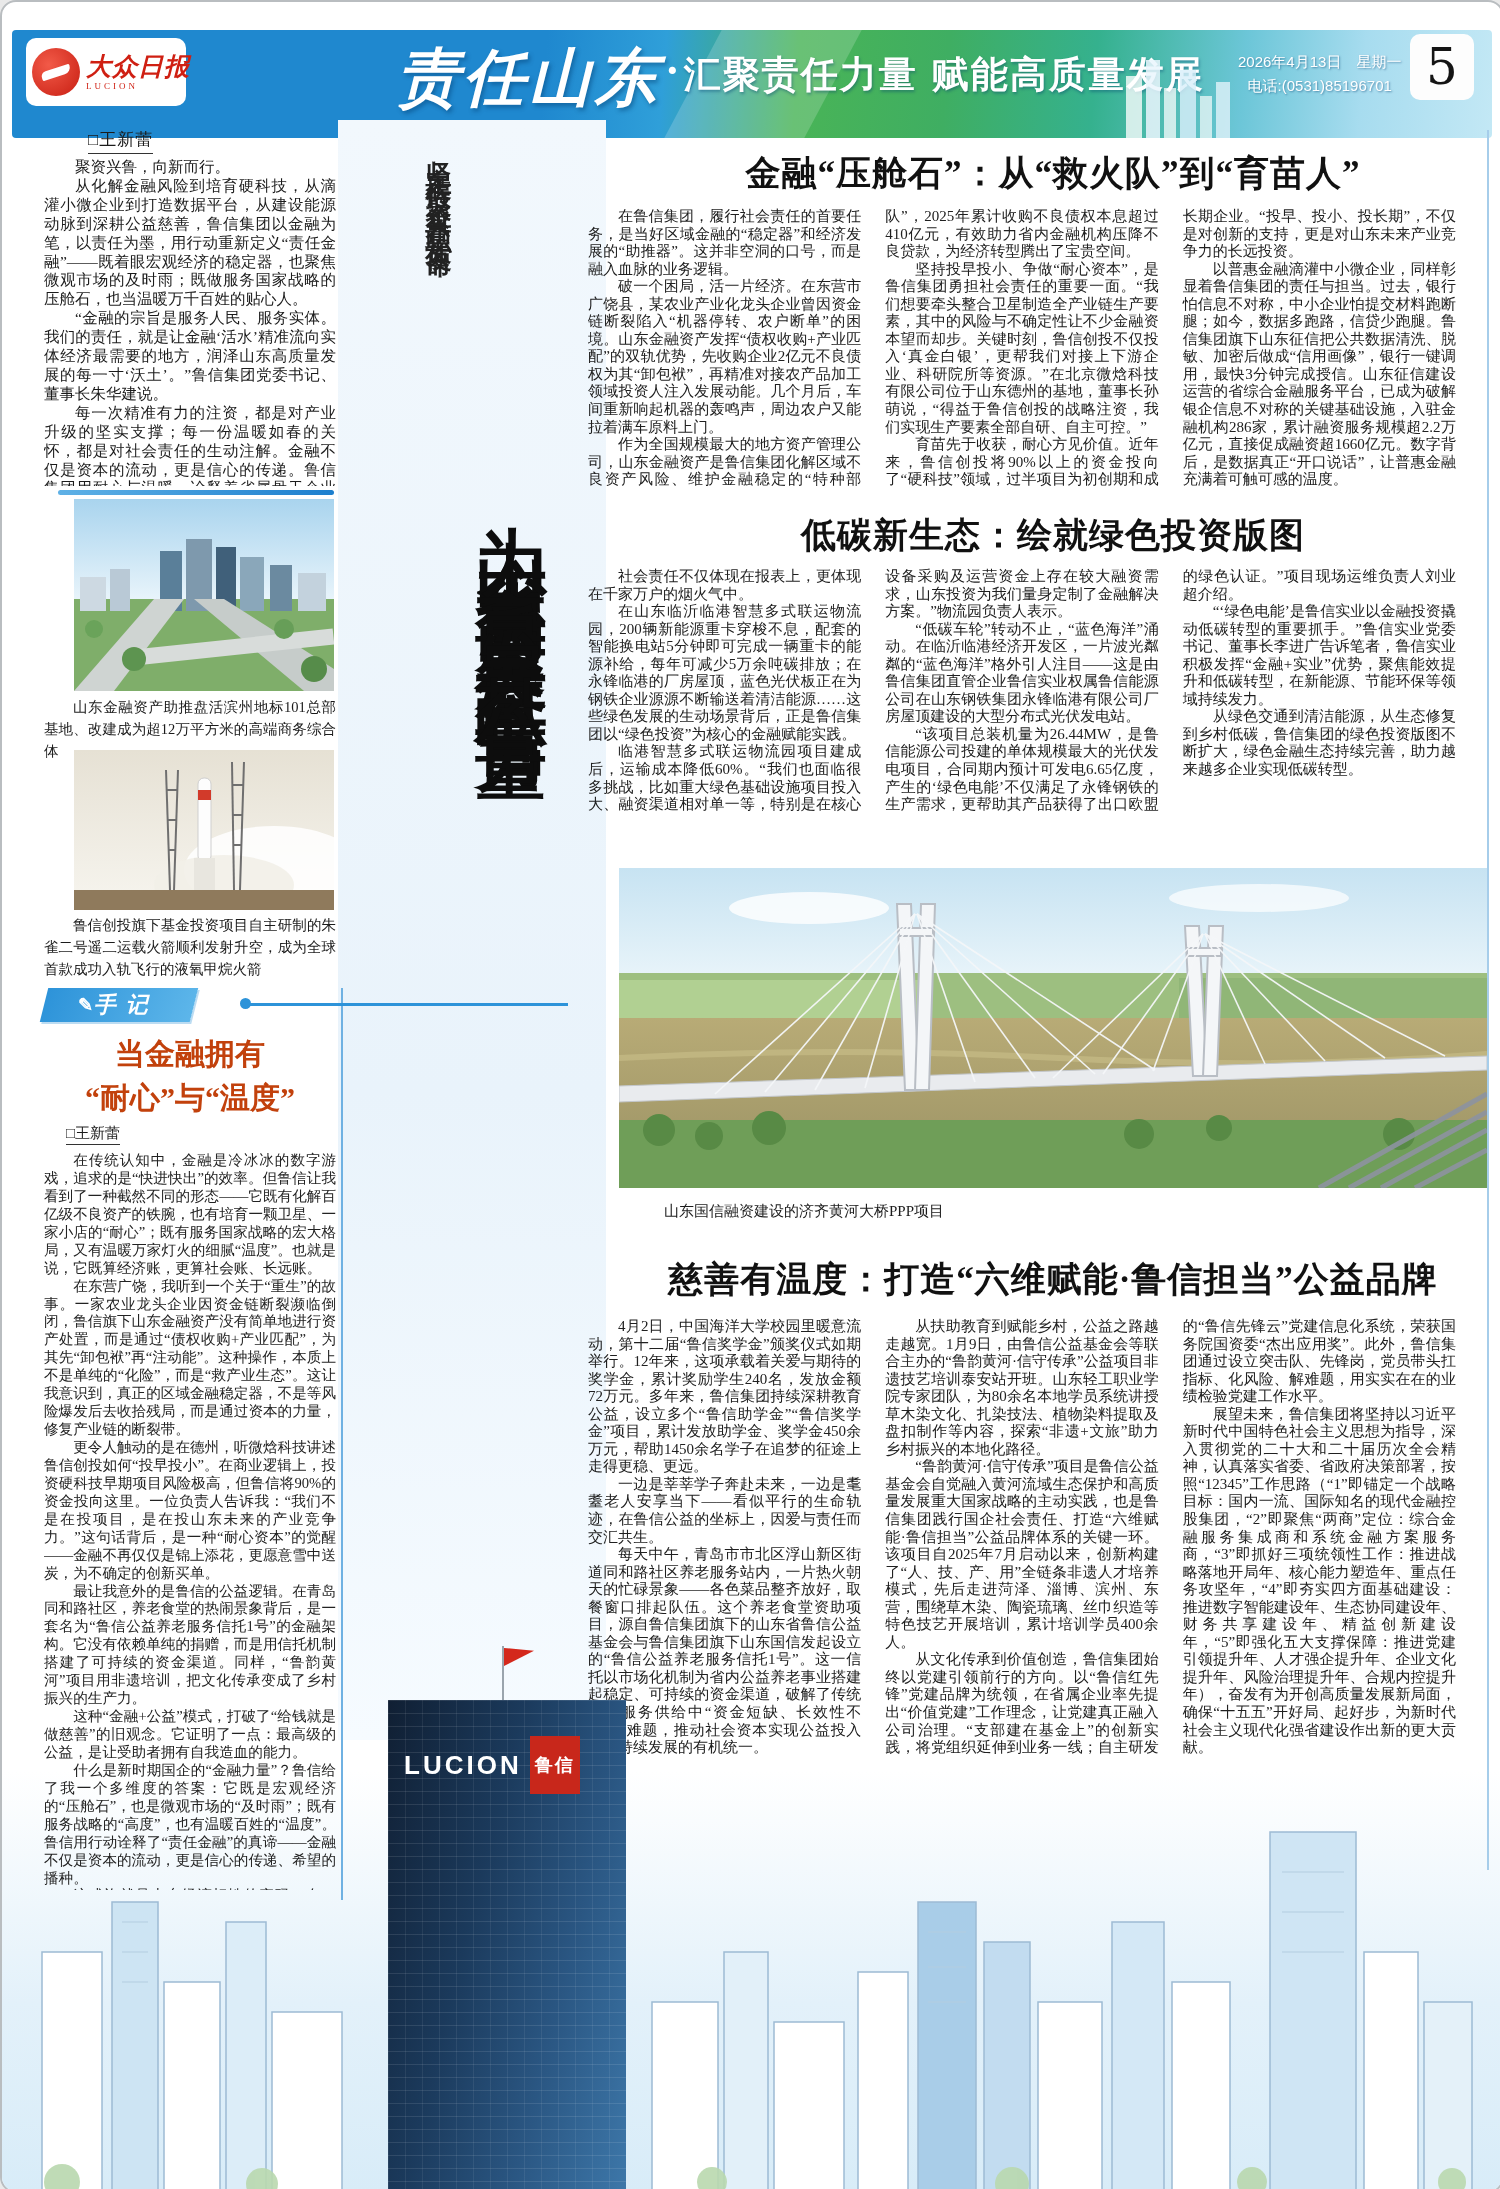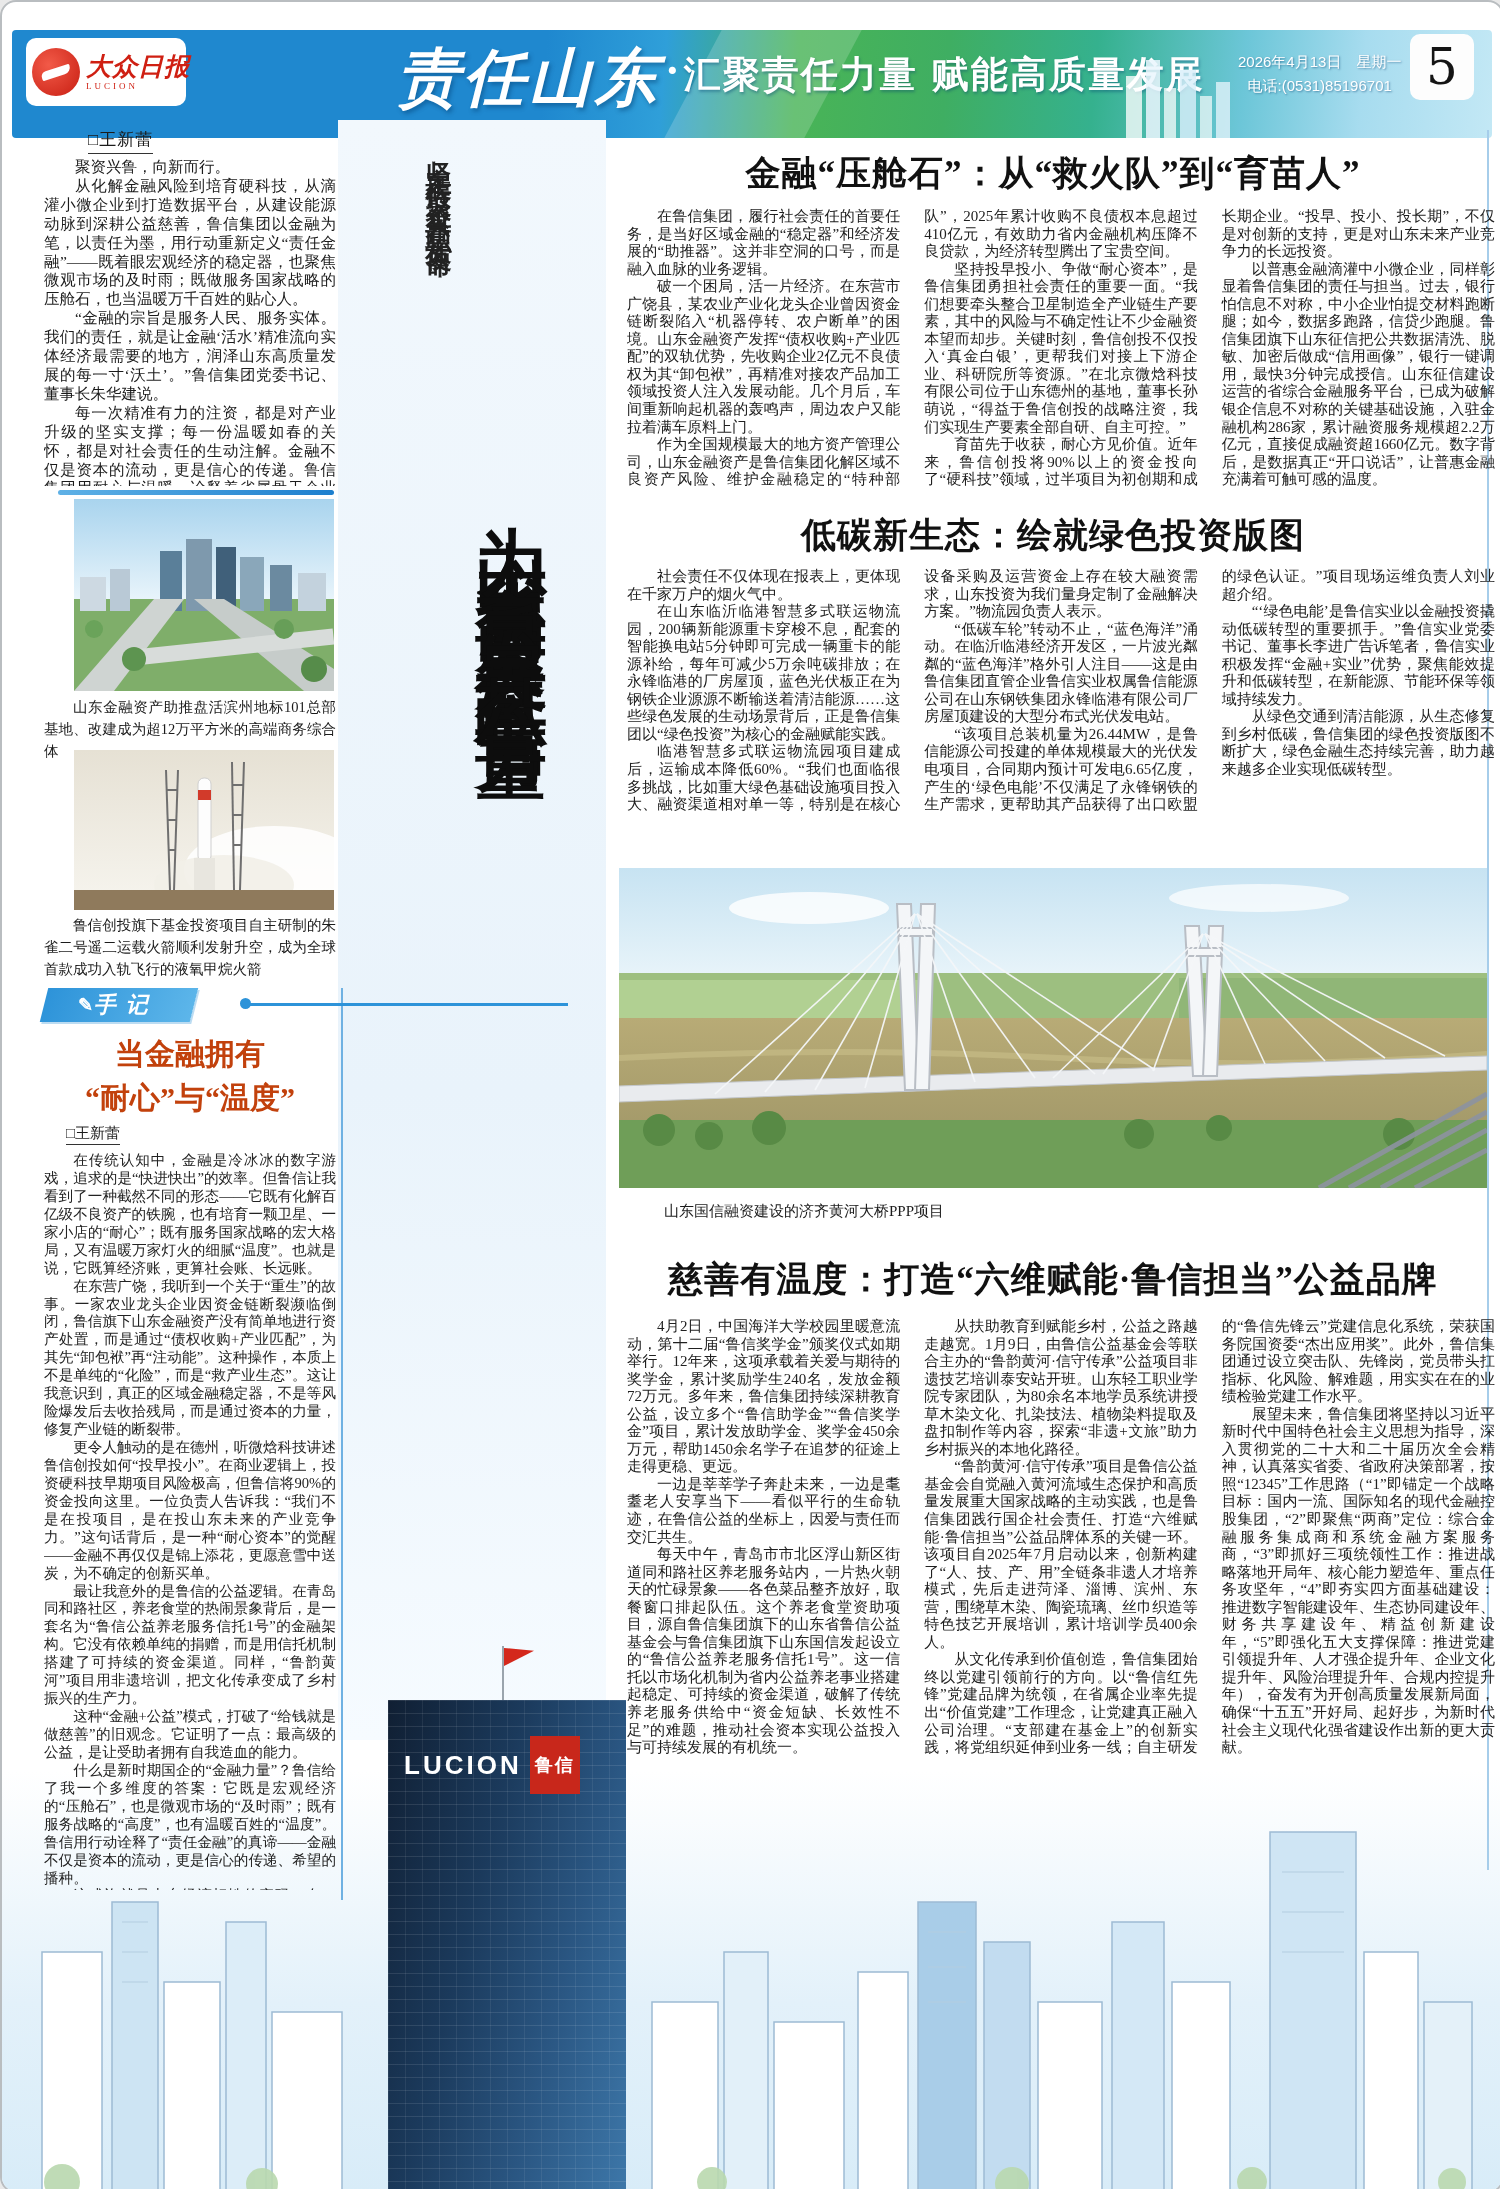--- a/index.html
+++ b/index.html
@@ -73,21 +73,21 @@
   .v-kicker{position:absolute;left:420px;top:138px;height:340px;writing-mode:vertical-rl;
           font-family:"Liberation Sans",sans-serif;font-size:26px;font-weight:600;letter-spacing:7px;color:#222;}
   .v-head{position:absolute;left:462px;top:466px;height:1250px;writing-mode:vertical-rl;
           font-family:"Liberation Sans",sans-serif;font-size:72px;font-weight:900;letter-spacing:15px;color:#0d0d0d;}
   
   .article-head{position:absolute;left:615px;width:872px;text-align:center;
           font-family:"Liberation Serif",serif;font-weight:900;font-size:35px;letter-spacing:1px;color:#111;}
   .head-1{top:148px;}
   .head-2{top:510px;}
   .head-3{top:1254px;}
-  .article-body{position:absolute;left:625px;width:868px;overflow:hidden;
+  .article-body{position:absolute;left:586px;width:868px;overflow:hidden;
           column-count:3;column-gap:24px;font-size:15px;line-height:1.17;text-align:justify;color:#202020;}
   .body-1{top:206px;height:298px;}
   .body-2{top:566px;height:296px;}
   .body-3{top:1316px;height:452px;}
   .photo-bridge{left:617px;top:866px;width:868px;height:320px;}
   .cap-bridge{position:absolute;left:662px;top:1198px;width:700px;font-size:15px;text-indent:0;}
   
   .skyline{position:absolute;left:10px;top:1620px;width:1480px;height:569px;}
   .tower{position:absolute;left:386px;top:1698px;width:238px;height:491px;
           background:linear-gradient(104deg,#101f33 0%,#1b3a5c 38%,#2a5682 68%,#3d77a9 100%);

